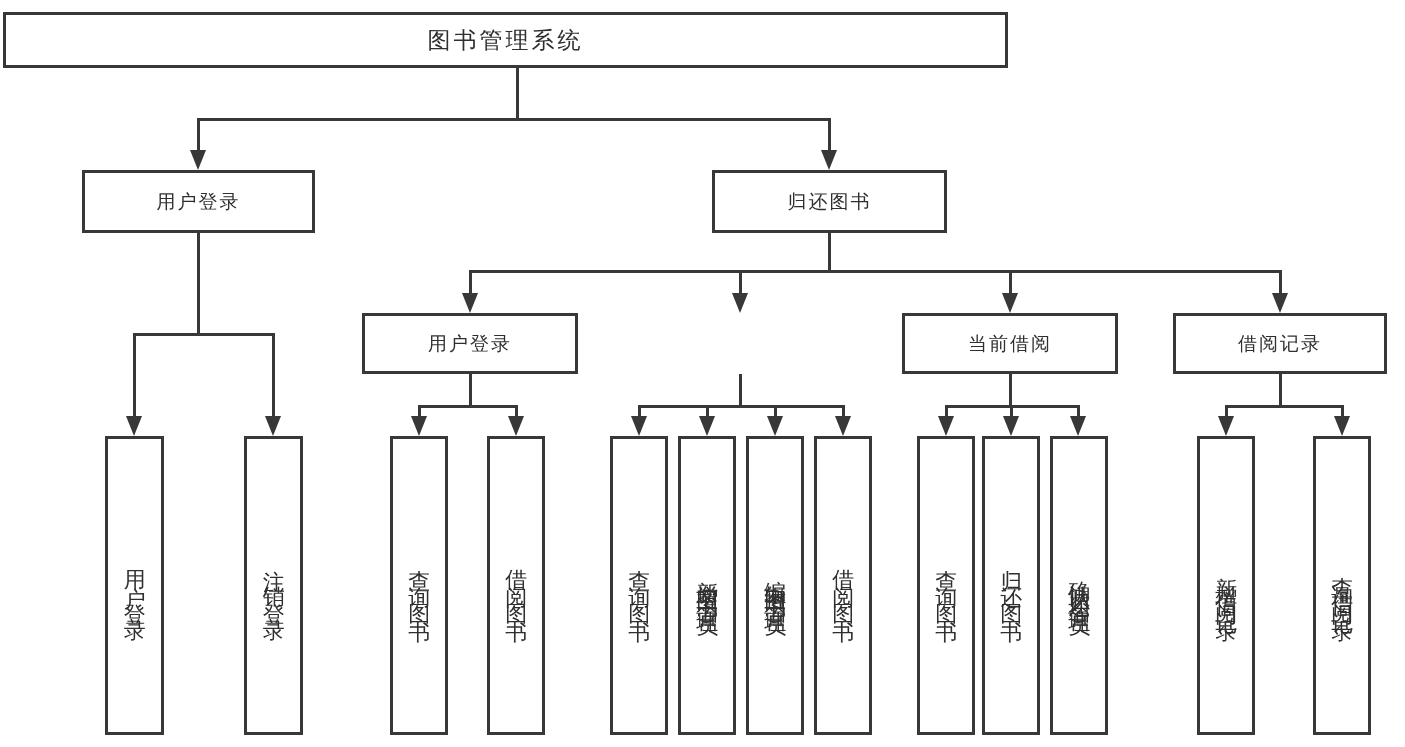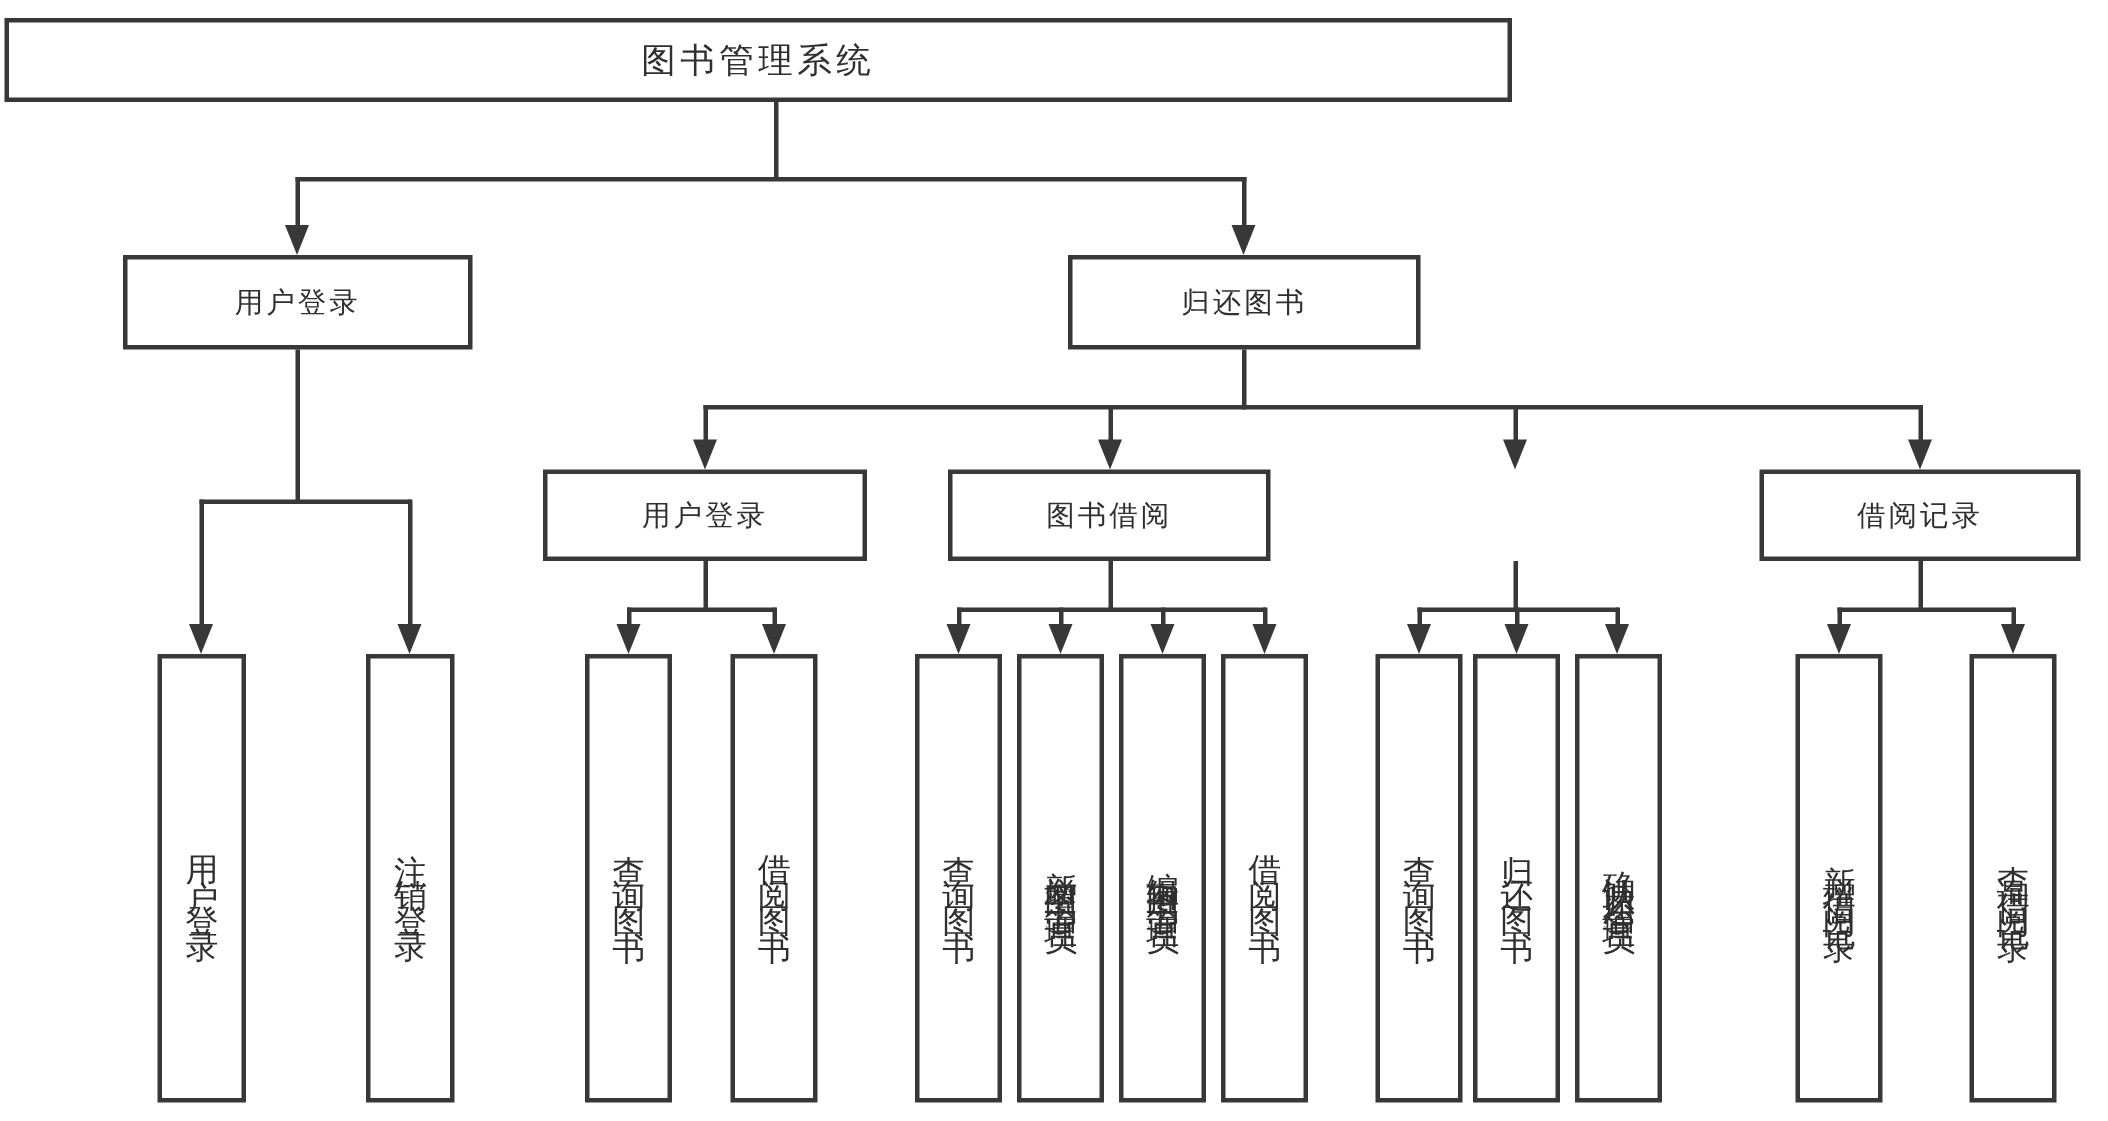--- a/index.html
+++ b/index.html
@@ -68,22 +68,22 @@
   <div class="vl" style="left:739px;top:270px;height:25px;"></div>
   <div class="ar" style="left:732px;top:293px;"></div>
   <div class="vl" style="left:1009px;top:270px;height:25px;"></div>
   <div class="ar" style="left:1002px;top:293px;"></div>
   <div class="vl" style="left:1279px;top:270px;height:25px;"></div>
   <div class="ar" style="left:1272px;top:293px;"></div>
 
   <div class="box hbox" style="left:362px;top:313px;width:216px;height:61px;">
     <span>用户登录</span>
   </div>
-  <div class="box hbox" style="left:632px;top:313px;width:215px;height:61px;">
-    <span>图书借阅</span>
+  <div class="box hbox" style="left:902px;top:313px;width:216px;height:61px;">
+    <span>当前借阅</span>
   </div>
   <div class="box hbox" style="left:1173px;top:313px;width:214px;height:61px;">
     <span>借阅记录</span>
   </div>
 
   <div class="vl" style="left:469px;top:374px;height:34px;"></div>
   <div class="hl" style="left:418px;top:405px;width:99px;"></div>
   <div class="vl" style="left:418px;top:405px;height:13px;"></div>
   <div class="ar" style="left:411px;top:416px;"></div>
   <div class="vl" style="left:515px;top:405px;height:13px;"></div>

